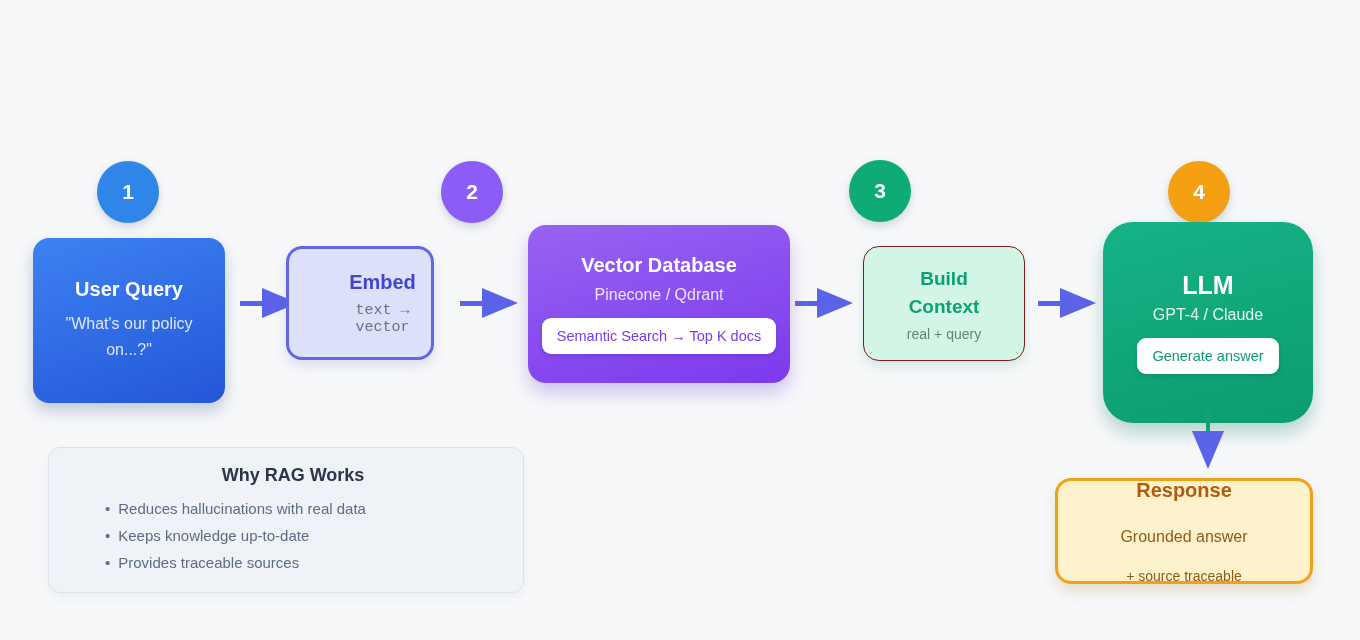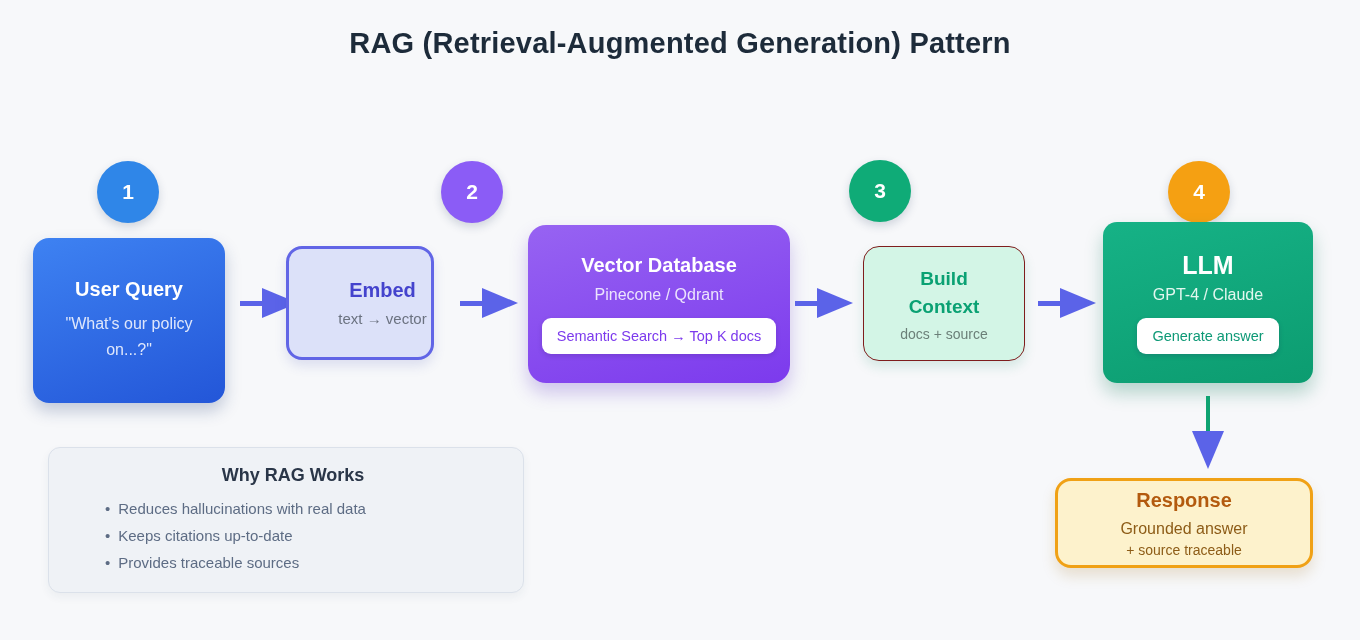--- a/index.html
+++ b/index.html
@@ -65,21 +65,21 @@
     left: 286px; top: 246px; width: 148px; height: 114px;
     border-radius: 16px;
     background: #dce1f9;
     border: 3px solid #6165e6;
     box-shadow: 0 6px 12px rgba(70,80,180,0.15);
     padding-left: 45px;
   }
   .node-embed .node-title {
     color: #4443cd; font-size: 20px; font-weight: 700; margin-bottom: 8px;
   }
-  .node-embed .node-sub { color: #6b7280; font-size: 15px; }
+  .node-embed .node-sub { color: #6b7280; font-size: 15px; font-family: Liberation Mono, monospace; }
   
   .node-vector {
     left: 528px; top: 225px; width: 262px; height: 158px;
     border-radius: 18px;
     background: linear-gradient(165deg, #9763f2 0%, #7c3aed 100%);
     box-shadow: 0 10px 18px rgba(100,60,200,0.28);
   }
   .node-vector .node-title {
     color: #ffffff; font-size: 20px; font-weight: 700; margin-bottom: 9px;
   }
@@ -101,37 +101,38 @@
     border: 1px solid #7f1d1d;
     box-shadow: 0 6px 12px rgba(20,140,100,0.15);
   }
   .node-build .node-title {
     color: #0aa173; font-size: 19px; font-weight: 700;
     line-height: 1.45; max-width: 90px; margin-bottom: 5px;
   }
   .node-build .node-sub { color: #6b7f78; font-size: 14px; }
   
   .node-llm {
-    left: 1103px; top: 222px; width: 210px; height: 161px;
-    border-radius: 14px;
+    left: 1103px; top: 222px; width: 210px; height: 201px;
+    border-radius: 30px;
     background: linear-gradient(165deg, #16b286 0%, #0c9c70 100%);
     box-shadow: 0 10px 18px rgba(10,120,85,0.28);
   }
   .node-llm .node-title {
     color: #ffffff; font-size: 25px; font-weight: 700; margin-bottom: 6px;
   }
   .node-llm .node-sub { color: #e2f7ef; font-size: 16px; margin-bottom: 14px; }
   .node-llm .node-pill { color: #0d9976; }
   
   .node-response {
-    left: 1055px; top: 478px; width: 258px; height: 90px;
+    left: 1055px; top: 478px; width: 258px; height: 106px;
     border-radius: 16px;
     background: #fdf2cc;
     border: 3px solid #f0a115;
     box-shadow: 0 8px 14px rgba(160,110,20,0.18);
+    gap: 18px;
   }
   .node-response .node-title {
     color: #b35a0e; font-size: 20px; font-weight: 700; margin-bottom: 8px;
   }
   .node-response .node-sub1 { color: #8d5c17; font-size: 16px; margin-bottom: 4px; }
   .node-response .node-sub2 { color: #8d5c17; font-size: 14px; }
 
   
   .why-panel {
     position: absolute;
@@ -191,21 +192,20 @@
     border-left: 16px solid transparent;
     border-right: 16px solid transparent;
     border-top: 38px solid #5b63e8;
   }
 </style>
 </head>
 <body>
 
 <div class="canvas">
 
-  <h1 class="page-title">RAG (Retrieval-Augmented Generation) Pattern</h1>
 
   <div class="badge badge-1" style="background: rgb(47, 134, 232);">
     <span>1</span>
   </div>
   <div class="badge badge-2" style="background: rgb(139, 92, 246);">
     <span>2</span>
   </div>
   <div class="badge badge-3" style="background: rgb(15, 171, 119);">
     <span>3</span>
   </div>
@@ -239,21 +239,21 @@
     <div class="node-pill">Semantic Search → Top K docs</div>
   </div>
 
   <div class="arrow-right arrow-3">
     <div class="stem"></div>
     <div class="head"></div>
   </div>
 
   <div class="node node-build">
     <div class="node-title">Build Context</div>
-    <div class="node-sub">docs + source</div>
+    <div class="node-sub">real + query</div>
   </div>
 
   <div class="arrow-right arrow-4">
     <div class="stem"></div>
     <div class="head"></div>
   </div>
 
   <div class="node node-llm">
     <div class="node-title">LLM</div>
     <div class="node-sub">GPT-4 / Claude</div>
@@ -271,21 +271,21 @@
 
   <div class="why-panel">
     <div class="why-title">Why RAG Works</div>
     <div class="why-bullets">
       <div class="bullet-row">
         <span class="bullet-marker">•</span>
         <span>Reduces hallucinations with real data</span>
       </div>
       <div class="bullet-row">
         <span class="bullet-marker">•</span>
-        <span>Keeps citations up-to-date</span>
+        <span>Keeps knowledge up-to-date</span>
       </div>
       <div class="bullet-row">
         <span class="bullet-marker">•</span>
         <span>Provides traceable sources</span>
       </div>
     </div>
   </div>
 
 </div>
 

